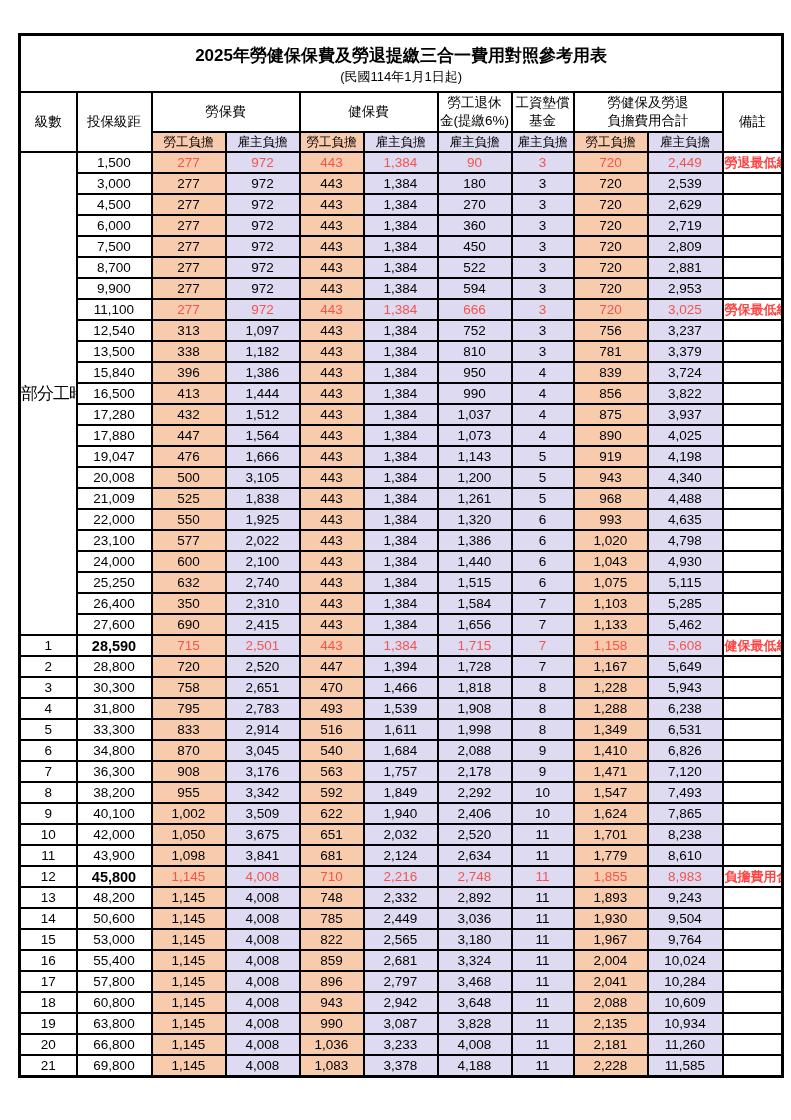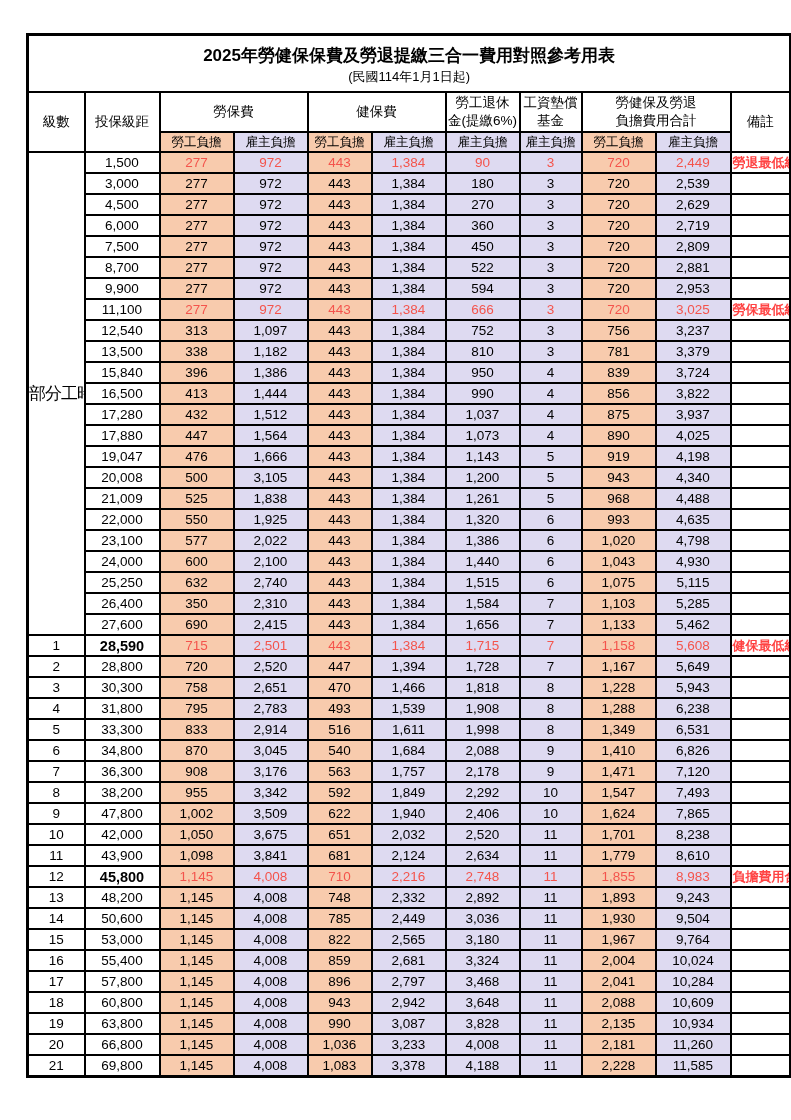--- a/index.html
+++ b/index.html
@@ -4,21 +4,21 @@
 <style>
   html, body {
     margin: 0;
     padding: 0;
     width: 791px;
     height: 1120px;
     background: #ffffff;
     font-family: "Liberation Sans", "DejaVu Sans", sans-serif;
     color: #000;
   }
-  .sheet { padding: 33px 14px 0 26px; border-radius: 32px; }
+  .sheet { padding: 33px 14px 0 18px; border-radius: 32px; }
   table {
     border-collapse: collapse;
     table-layout: fixed;
     width: 763px;
     border: 3px solid #000;
   }
   th, td {
     border: 2px solid #000;
     text-align: center;
     vertical-align: middle;
@@ -469,21 +469,21 @@
           <td class="c-worker">592</td>
           <td class="c-employer">1,849</td>
           <td class="c-employer">2,292</td>
           <td class="c-employer">10</td>
           <td class="c-worker">1,547</td>
           <td class="c-employer">7,493</td>
           <td class="remark-cell"></td>
         </tr>
         <tr>
           <td class="level-cell">9</td>
-          <td class="bracket-cell">47,800</td>
+          <td class="bracket-cell">40,100</td>
           <td class="c-worker">1,002</td>
           <td class="c-employer">3,509</td>
           <td class="c-worker">622</td>
           <td class="c-employer">1,940</td>
           <td class="c-employer">2,406</td>
           <td class="c-employer">10</td>
           <td class="c-worker">1,624</td>
           <td class="c-employer">7,865</td>
           <td class="remark-cell"></td>
         </tr>

